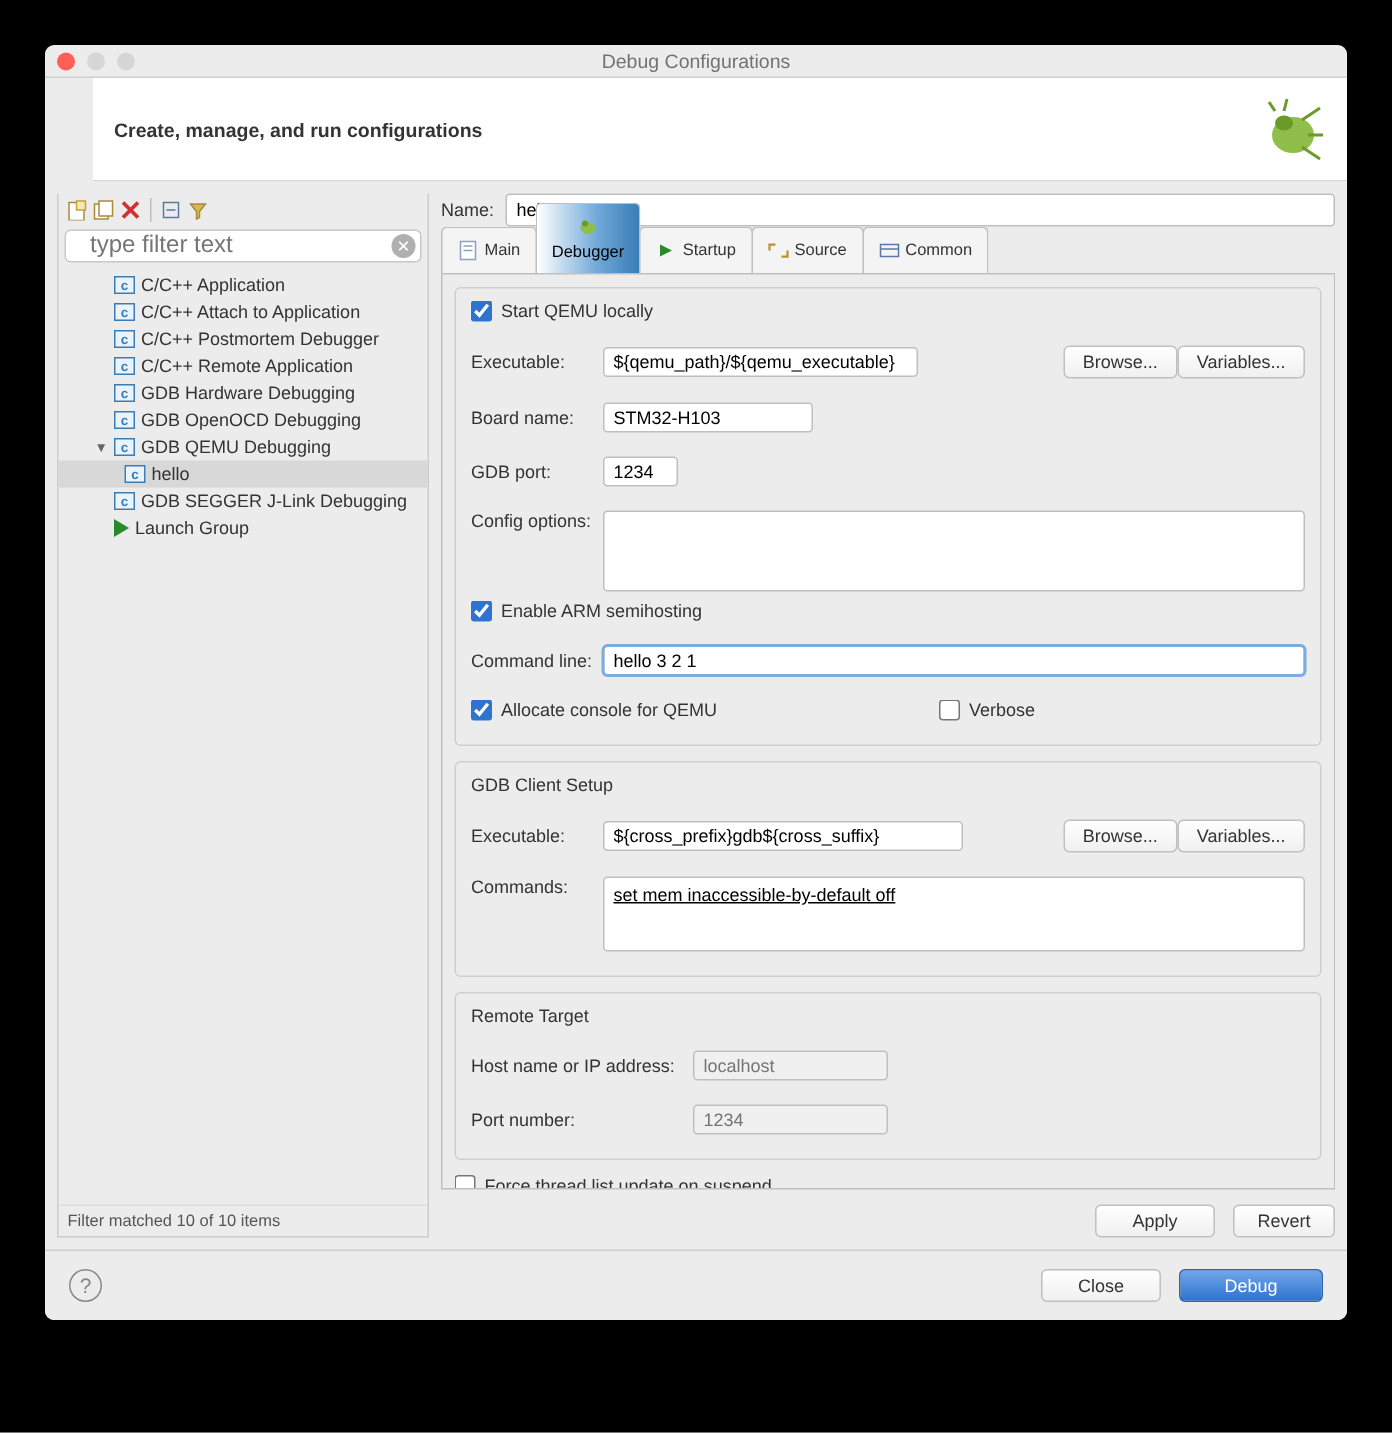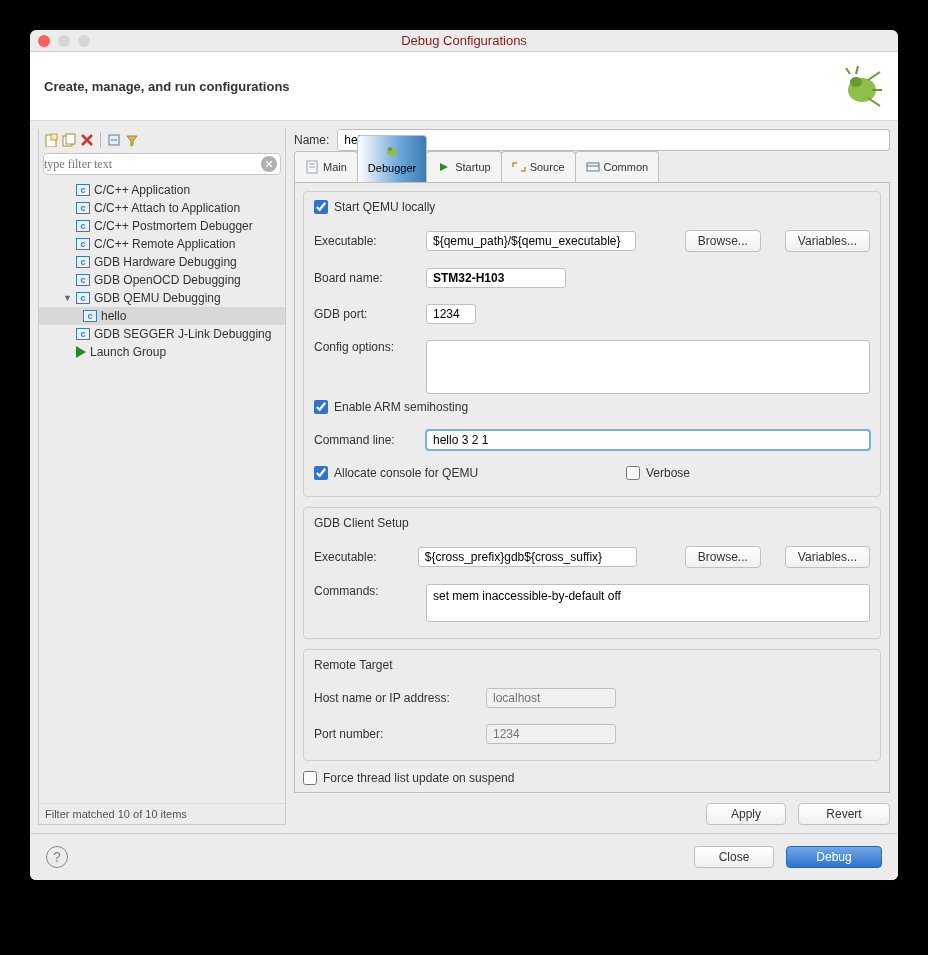--- a/index.html
+++ b/index.html
@@ -4,53 +4,53 @@
 <style>
 * { box-sizing: border-box; margin: 0; padding: 0; font-family: -apple-system, "Helvetica Neue", Arial, sans-serif; }
 body { background: #000; width: 928px; height: 955px; position: relative; }
 .window { position: absolute; left: 30px; top: 30px; width: 868px; height: 850px; background: #ececec; border-radius: 6px; box-shadow: 0 10px 40px rgba(0,0,0,0.5); overflow: hidden; display: flex; flex-direction: column; }
 .titlebar { height: 22px; display: flex; align-items: center; padding: 0 8px; border-bottom: 1px solid #d0d0d0; position: relative; }
 .traffic { display: flex; gap: 8px; }
 .tl { width: 12px; height: 12px; border-radius: 50%; }
 .tl.red { background: #ff5f57; }
 .tl.yellow { background: #d6d6d6; }
 .tl.green { background: #d6d6d6; }
-.wintitle { position: absolute; left: 0; right: 0; text-align: center; font-size: 13px; color: #7f1d1d; }
-.header { padding: 10px 14px; display: flex; justify-content: space-between; align-items: center; border-bottom: 1px solid #d8d8d8; background: #fff; }
+.wintitle { position: absolute; left: 0; right: 0; text-align: center; font-size: 13px; color: #737373; }
+.header { padding: 10px 14px; display: flex; justify-content: space-between; align-items: center; border-bottom: 1px solid #d8d8d8; background: #fff; margin-left: 32px; }
 .header h1 { font-size: 13px; font-weight: bold; color: #333; }
 .bug-icon { width: 48px; height: 48px; }
 .body { flex: 1; display: flex; gap: 8px; padding: 8px; min-height: 0; }
 .sidebar { width: 248px; background: #ececec; display: flex; flex-direction: column; border: 1px solid #ccc; border-top: none; }
 .sb-toolbar { display: flex; gap: 2px; padding: 3px 4px; align-items: center; }
 .sb-toolbar .sep { width: 1px; height: 16px; background: #bbb; margin: 0 3px; }
 .tb-ic { width: 16px; height: 16px; display: inline-flex; align-items: center; justify-content: center; cursor: pointer; }
 .filter-row { padding: 2px 4px 4px; }
 .filter-wrap { position: relative; }
-.filter-input { width: 100%; height: 22px; border: 1px solid #c8c8c8; border-radius: 4px; padding: 0 22px 0 0; font-size: 12px; background: #fff; font-family: Liberation Serif, serif; }
+.filter-input { width: 100%; height: 22px; border: 1px solid #c8c8c8; border-radius: 4px; padding: 0 22px 0 16px; font-size: 16px; background: #fff; }
 .clear-x { position: absolute; right: 4px; top: 3px; width: 16px; height: 16px; border-radius: 50%; background: #b0b0b0; color: #fff; font-size: 11px; display: flex; align-items: center; justify-content: center; cursor: pointer; }
 .tree { flex: 1; overflow: auto; font-size: 12px; color: #333; padding-top: 2px; }
 .tree-item { display: flex; align-items: center; height: 18px; padding-left: 24px; gap: 4px; white-space: nowrap; cursor: pointer; }
 .tree-item.child { padding-left: 44px; }
 .tree-item .tw { width: 9px; display: inline-block; color: #666; font-size: 9px; }
 .cicon { width: 14px; height: 12px; border: 1px solid #3a7db5; display: inline-flex; align-items: center; justify-content: center; font-size: 9px; font-weight: bold; color: #3a7db5; background: #eaf3fb; }
 .tree-item.selected { background: #d8d8d8; }
 .sb-status { font-size: 11px; color: #555; padding: 4px 6px; border-top: 1px solid #ddd; }
 .main { flex: 1; display: flex; flex-direction: column; min-width: 0; }
 .name-row { display: flex; align-items: center; gap: 8px; padding: 0 0 6px; }
 .name-row label { font-size: 12px; color: #333; }
 .name-input { flex: 1; height: 22px; border: 1px solid #bfbfbf; border-radius: 3px; padding: 0 6px; font-size: 12px; background: #fff; }
 .tabs { display: flex; align-items: flex-end; height: 26px; border-bottom: 1px solid #bfbfbf; gap: 0; font-size: 11px; }
 .tab { display: flex; align-items: center; gap: 4px; padding: 8px 10px; border: 1px solid #bfbfbf; border-bottom: none; background: #f4f4f4; border-radius: 4px 4px 0 0; margin-right: -1px; cursor: pointer; color: #333; }
 .tab.active { background: linear-gradient(#fff, #eaeaea); position: relative; z-index: 2; }
 .tab.debugger { background: linear-gradient(90deg, #fff 0%, #6fa7d9 60%, #3a7db5 100%); color: #000; flex-direction: column; }
 .tab-ic { width: 14px; height: 14px; display: inline-flex; align-items: center; justify-content: center; }
 .content { flex: 1; overflow: auto; padding: 8px; background: #ececec; border: 1px solid #bfbfbf; border-top: none; font-size: 12px; color: #333; }
 .group { border: 1px solid #cfcfcf; border-radius: 4px; margin-bottom: 10px; padding: 8px 10px 10px; background: #ececec; }
 .group-title { font-size: 12px; color: #333; margin-bottom: 6px; }
-.row { display: flex; align-items: center; gap: 24px; margin-bottom: 6px; margin-top: 16px; }
+.row { display: flex; align-items: center; gap: 0; margin-bottom: 6px; margin-top: 16px; }
 .row label.fld { width: 88px; font-size: 12px; color: #333; }
 .row label.fld-w { width: 148px; font-size: 12px; color: #333; }
 .txt { height: 20px; border: 1px solid #bfbfbf; border-radius: 3px; padding: 0 6px; font-size: 12px; background: #fff; }
 .txt.focused { outline: 2px solid #7aaee0; outline-offset: -1px; }
 .txt:disabled { background: #f0f0f0; color: #aaa; }
 .ta { border: 1px solid #bfbfbf; border-radius: 3px; padding: 4px 6px; font-size: 12px; background: #fff; resize: none; font-family: inherit; }
 .btn { height: 22px; padding: 0 12px; border: 1px solid #c0c0c0; border-radius: 4px; background: linear-gradient(#fff, #f0f0f0); font-size: 12px; cursor: pointer; color: #333; }
 .btn.primary { background: linear-gradient(#6fa7e8, #2f73d0); color: #fff; border-color: #2f63b0; }
 .chk { display: flex; align-items: center; gap: 6px; margin-bottom: 6px; font-size: 12px; }
 .chk input { width: 14px; height: 14px; accent-color: #2f73d0; }
@@ -242,21 +242,21 @@
           </label>
           <div class="row">
             <label class="fld">Executable:</label>
             <input class="txt" style="width: 210px;" value="${qemu_path}/${qemu_executable}">
             <div style="flex:1"></div>
             <button class="btn">Browse...</button>
             <button class="btn">Variables...</button>
           </div>
           <div class="row">
             <label class="fld">Board name:</label>
-            <input class="txt" style="width: 140px; font-weight: bold;" value="STM32-H103">
+            <input class="txt" style="width: 140px;" value="STM32-H103">
           </div>
           <div class="row">
             <label class="fld">GDB port:</label>
             <input class="txt" style="width: 50px;" value="1234">
           </div>
           <div class="row" style="align-items:flex-start">
             <label class="fld">Config options:</label>
             <textarea class="ta" style="flex: 1 1 0%; height: 54px;"></textarea>
           </div>
           <label class="chk">
@@ -284,21 +284,21 @@
           <div class="group-title">GDB Client Setup</div>
           <div class="row">
             <label class="fld">Executable:</label>
             <input class="txt" style="width: 240px;" value="${cross_prefix}gdb${cross_suffix}">
             <div style="flex:1"></div>
             <button class="btn">Browse...</button>
             <button class="btn">Variables...</button>
           </div>
           <div class="row" style="align-items:flex-start">
             <label class="fld">Commands:</label>
-            <textarea class="ta" style="flex: 1 1 0%; height: 38px;">set mem inaccessible-by-default off</textarea>
+            <textarea class="ta" style="flex: 1 1 0%; height: 50px; text-decoration: underline;">set mem inaccessible-by-default off</textarea>
           </div>
         </div>
 
         <div class="group">
           <div class="group-title">Remote Target</div>
           <div class="row">
             <label class="fld-w">Host name or IP address:</label>
             <input class="txt" style="width: 130px;" disabled="" placeholder="localhost">
           </div>
           <div class="row">
@@ -312,21 +312,21 @@
           <span>Force thread list update on suspend</span>
         </label>
         <div class="content-footer">
           <span></span>
           <a class="link">Restore defaults</a>
         </div>
       </div>
 
       <div class="button-bar">
         <button class="btn" style="width:80px">Apply</button>
-        <button class="btn" style="width:92px">Revert</button>
+        <button class="btn" style="width:68px">Revert</button>
       </div>
     </div>
   </div>
 
   <div class="footer">
     <div class="help">?</div>
     <div class="right">
       <button class="btn" style="width:80px">Close</button>
       <button class="btn primary" style="width:96px">Debug</button>
     </div>

